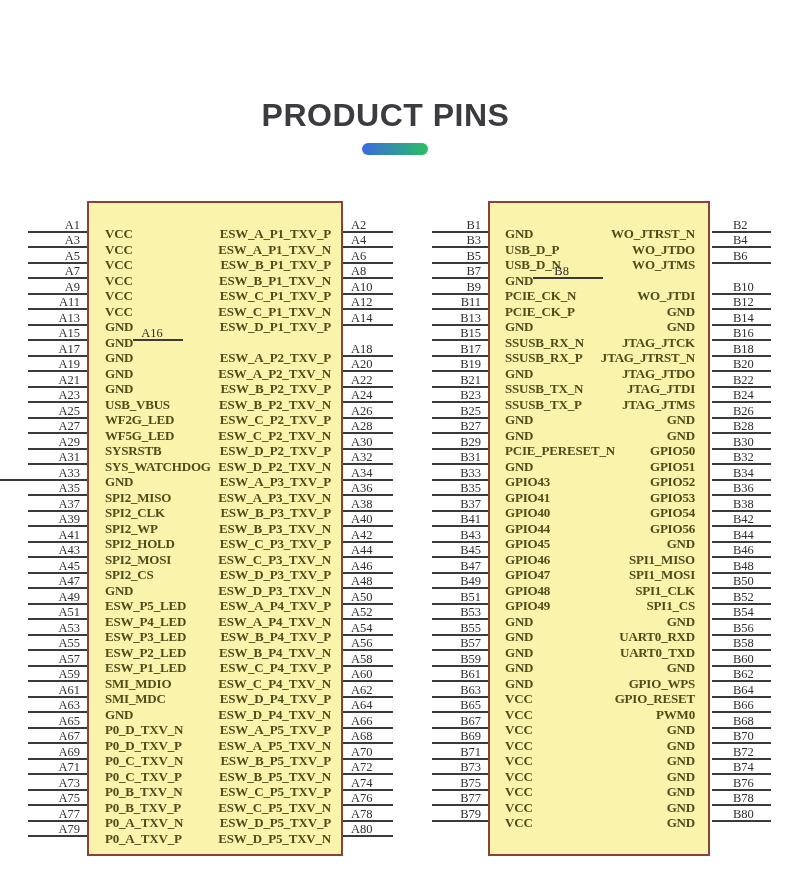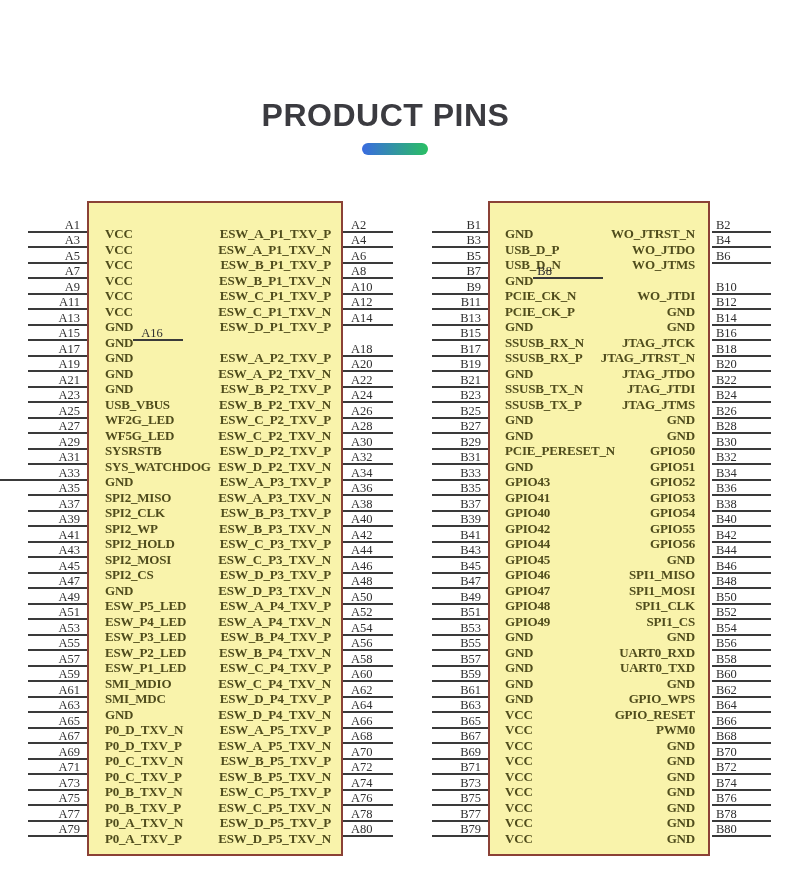--- a/index.html
+++ b/index.html
@@ -32,21 +32,21 @@
   .chip-a .rp{width:50px;}
   .chip-a .rp .num{left:8px;}
   .chip-a .rp .wire{left:0;right:0;}
   
   .chip-b .lp{width:56px;}
   .chip-b .lp .num{right:7px;margin-top:48px;}
   .chip-b .lp .wire{left:0;right:0;}
   .chip-b .ll{flex:0 0 auto;padding-left:17px;}
   .chip-b .rs{flex:1;text-align:right;padding-right:17px;}
   .chip-b .rp{width:78px;}
-  .chip-b .rp .num{left:4px;}
+  .chip-b .rp .num{left:21px;}
   .chip-b .rp .wire{left:0;width:70px;}
   .chip-b .rp .wire.long{width:80px;}
   .t{position:relative;top:7px;line-height:15px;font-size:13px;font-weight:700;
      color:var(--label-color,#4f4c1c);letter-spacing:-.2px;}
   .vlabel{position:absolute;left:166px;top:10px;width:38px;height:30px;line-height:30px;
      text-align:center;transform:rotate(-90deg);font-size:13px;font-weight:700;
      color:var(--label-color,#4f4c1c);}
 </style>
 </head>
 <body>
@@ -766,32 +766,20 @@
           </div>
           <div class="cell ll"><span class="t">GPIO40</span></div>
           <div class="cell rs"><span class="t">GPIO54</span></div>
           <div class="cell rp">
             <span class="num">B38</span>
             <div class="wire long"></div>
           </div>
         </div>
         <div class="row">
           <div class="cell lp">
-            <span class="num">B39</span>
-            <div class="wire"></div>
-          </div>
-          <div class="cell ll"><span class="t">GPIO42</span></div>
-          <div class="cell rs"><span class="t">GPIO55</span></div>
-          <div class="cell rp">
-            <span class="num">B40</span>
-            <div class="wire"></div>
-          </div>
-        </div>
-        <div class="row">
-          <div class="cell lp">
             <span class="num">B41</span>
             <div class="wire"></div>
           </div>
           <div class="cell ll"><span class="t">GPIO44</span></div>
           <div class="cell rs"><span class="t">GPIO56</span></div>
           <div class="cell rp">
             <span class="num">B42</span>
             <div class="wire"></div>
           </div>
         </div>

